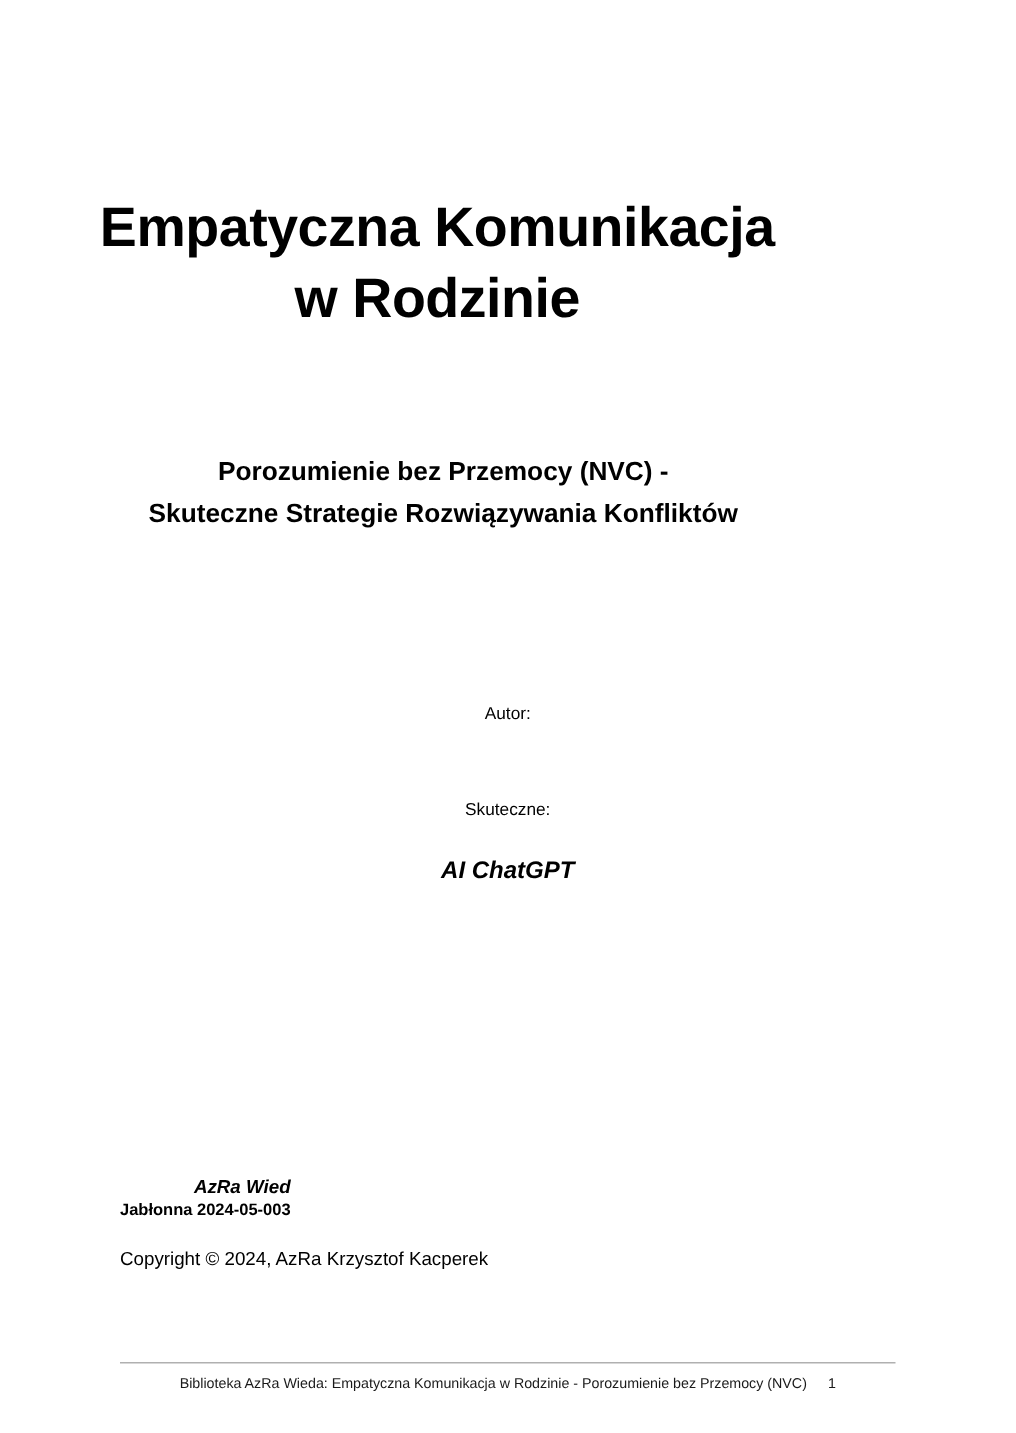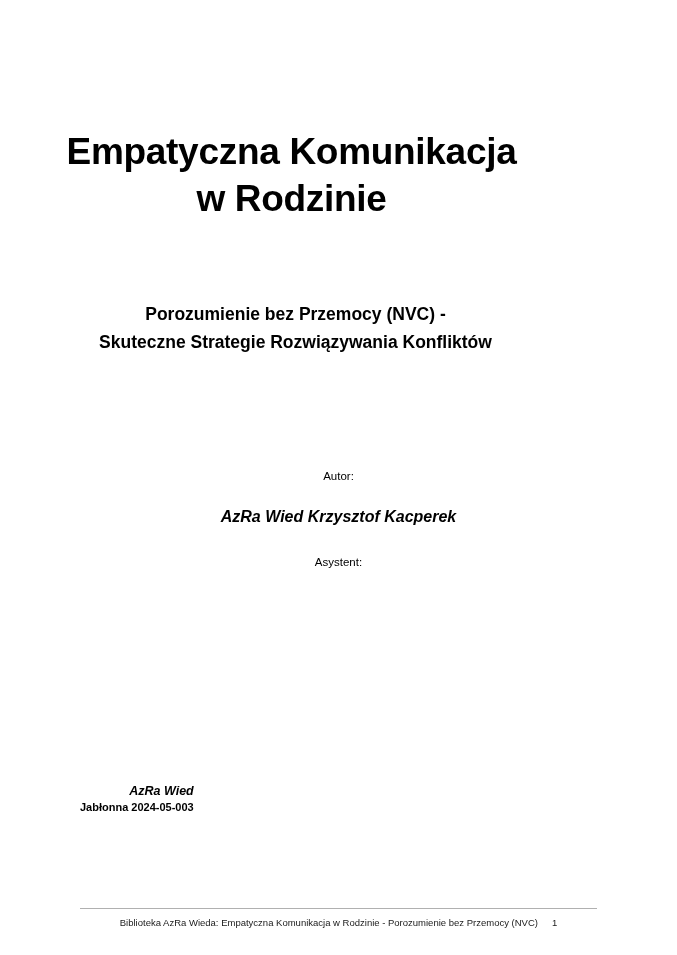--- a/index.html
+++ b/index.html
@@ -136,31 +136,32 @@
   </div>
 
   <div class="subtitle-block">
     <p class="doc-subtitle-line">Porozumienie bez Przemocy (NVC) -</p>
     <p class="doc-subtitle-line">Skuteczne Strategie Rozwiązywania Konfliktów</p>
   </div>
 
   <div class="credits-block">
     <p class="credit-label">Autor:</p>
     <div class="spacer-sm"></div>
-    <p class="credit-name">AzRa Wied Krzysztof Kacperek</p>
     <div class="spacer-md"></div>
-    <p class="credit-label">Asystent:</p>
+    <p class="credit-label">Skuteczne:</p>
     <div class="spacer-sm"></div>
+    <p class="credit-name">AI ChatGPT</p>
   </div>
 
   <div class="imprint-block">
     <p class="imprint-org">AzRa Wied</p>
     <p class="imprint-place">Jabłonna 2024-05-003</p>
   </div>
 
+  <p class="copyright">Copyright © 2024, AzRa Krzysztof Kacperek</p>
 
   <div class="footer">
     <hr class="footer-rule">
     <div class="footer-row">
       <span class="footer-text">Biblioteka AzRa Wieda: Empatyczna Komunikacja w Rodzinie - Porozumienie bez Przemocy (NVC)</span>
       <span class="footer-page">1</span>
     </div>
   </div>
 
 </div>

